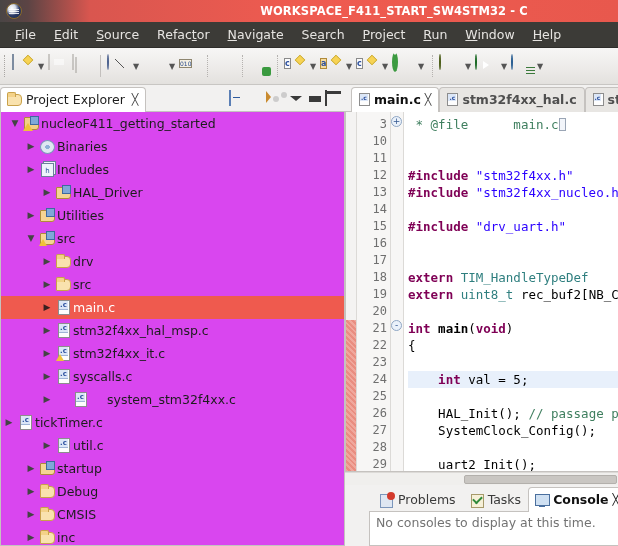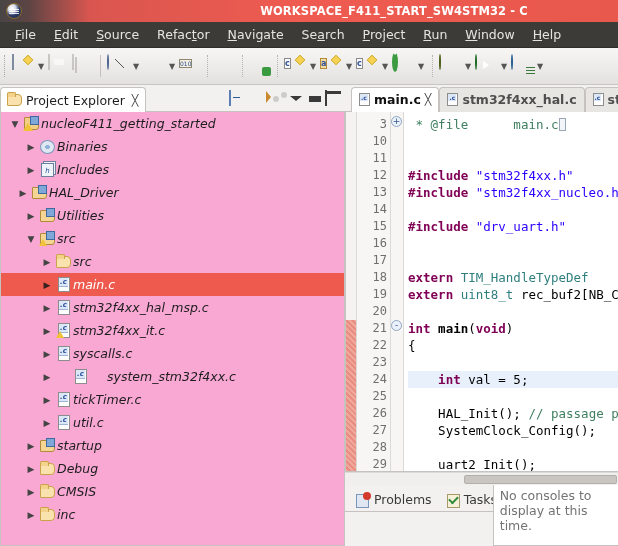--- a/index.html
+++ b/index.html
@@ -252,25 +252,24 @@
     border-left: 6px solid transparent; border-right: 6px solid transparent;
     border-top: 5px solid #3a3a3a;
   }
   .ic-minimize { width: 14px; height: 13px; margin: 3px auto 0; }
   .ic-minimize::after { content: ""; position: absolute; left: 2px; top: 5px; width: 10px; height: 4px; border: 1px solid #3a3a3a; background: #3a3a3a; }
   .ic-maximize { width: 14px; height: 13px; margin: 3px auto 0; border: 1px solid #3a3a3a; }
   .ic-maximize::after { content: ""; position: absolute; left: 0; top: 0; right: 0; height: 3px; background: #3a3a3a; }
 
   #tree-wrap {
     flex: 1 1 auto;
-    background: #f9a8d4;
+    background: #d946ef;
     border: 1px solid #c5c2bf; border-top: none;
     overflow: hidden;
     position: relative;
-    font-style: italic;
   }
   .tree-row {
     height: 23px; display: flex; align-items: center;
     font-size: 12.5px; color: #1d1d1d;
     white-space: nowrap;
     padding-right: 4px;
   }
   .tree-row.selected { background: #ef5a4e; color: #ffffff; }
   .twisty {
     width: 16px; height: 23px; flex: 0 0 16px;
@@ -428,21 +427,21 @@
     border-top: 1px solid #dcdad7;
     display: flex; align-items: center;
     padding: 0 1px;
   }
   #hscroll .thumb {
     height: 9px; background: #c9c6c2; border: 1px solid #b3b0ac; border-radius: 2px;
     margin-left: 118px; width: 230px;
   }
 
   
-  #console-pane { height: 61px; flex: 0 0 61px; display: flex; flex-direction: row; }
+  #console-pane { height: 61px; flex: 0 0 61px; display: flex; flex-direction: column; margin-left: 24px; }
   .cons-tabbar {
     height: 27px; display: flex; align-items: flex-end;
     background: #f2f1f0; position: relative; overflow: hidden; padding-left: 4px;
   }
   .cons-tabbar::after { content: ""; position: absolute; left: 0; right: 0; bottom: 0; height: 1px; background: #c5c2bf; }
   .cons-tab {
     display: flex; align-items: center; gap: 4px;
     height: 25px; padding: 0 6px;
     font-size: 12.5px; color: #3a3a3a; white-space: nowrap;
     border: 1px solid transparent; border-bottom: none;
@@ -615,21 +614,21 @@
           </span>
           <span>Binaries</span>
         </div>
         <div class="tree-row" style="padding-left: 22px;">
           <span class="twisty closed"></span>
           <span class="tree-icon">
             <span class="fi-inc">h</span>
           </span>
           <span>Includes</span>
         </div>
-        <div class="tree-row" style="padding-left: 14px; align-items: center;">
+        <div class="tree-row" style="padding-left: 38px; align-items: center;">
           <span class="twisty closed"></span>
           <span class="tree-icon">
             <span class="fi-srcfolder"></span>
           </span>
           <span>HAL_Driver</span>
         </div>
         <div class="tree-row" style="padding-left: 22px;">
           <span class="twisty closed"></span>
           <span class="tree-icon">
             <span class="fi-srcfolder"></span>
@@ -641,20 +640,27 @@
           <span class="tree-icon">
             <span class="fi-srcfolder warn"></span>
           </span>
           <span>src</span>
         </div>
         <div class="tree-row" style="padding-left: 38px;">
           <span class="twisty closed"></span>
           <span class="tree-icon">
             <span class="fi-folder"></span>
           </span>
+          <span>drv</span>
+        </div>
+        <div class="tree-row" style="padding-left: 38px;">
+          <span class="twisty closed"></span>
+          <span class="tree-icon">
+            <span class="fi-folder"></span>
+          </span>
           <span>src</span>
         </div>
         <div class="tree-row selected" style="padding-left: 38px;">
           <span class="twisty closed"></span>
           <span class="tree-icon">
             <span class="fi-cfile"></span>
           </span>
           <span>main.c</span>
         </div>
         <div class="tree-row" style="padding-left: 38px;">
@@ -678,21 +684,21 @@
           </span>
           <span>syscalls.c</span>
         </div>
         <div class="tree-row" style="padding-left: 38px; gap: 17px;">
           <span class="twisty closed"></span>
           <span class="tree-icon">
             <span class="fi-cfile"></span>
           </span>
           <span>system_stm32f4xx.c</span>
         </div>
-        <div class="tree-row" style="padding-left: 38px;">
+        <div class="tree-row" style="">
           <span class="twisty closed"></span>
           <span class="tree-icon">
             <span class="fi-cfile"></span>
           </span>
           <span>tickTimer.c</span>
         </div>
         <div class="tree-row" style="padding-left: 38px;">
           <span class="twisty closed"></span>
           <span class="tree-icon">
             <span class="fi-cfile"></span>

